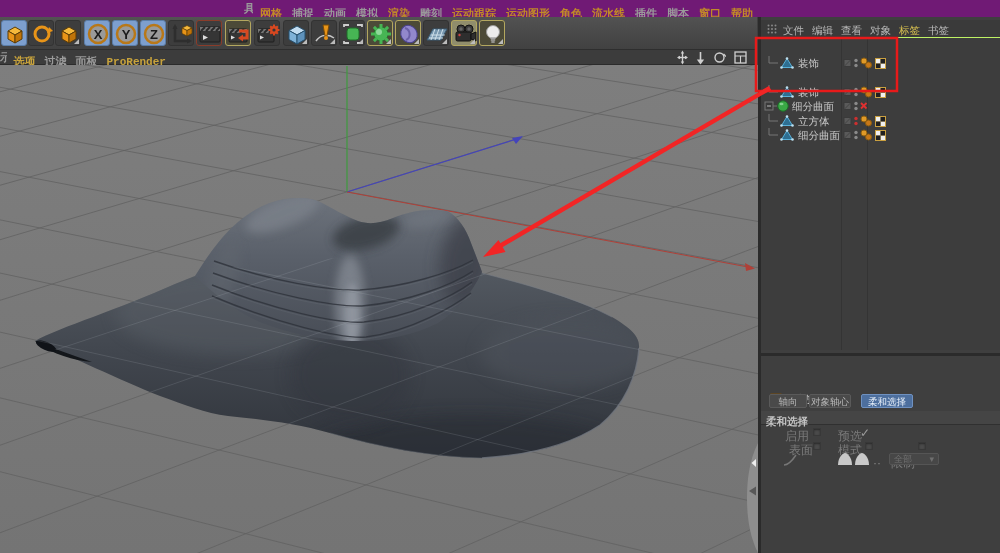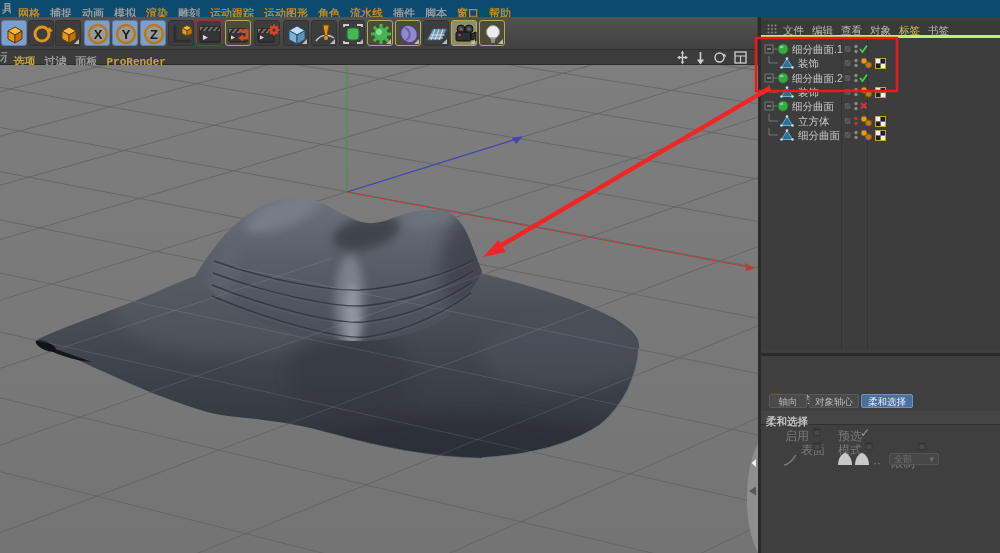--- a/index.html
+++ b/index.html
@@ -1,20 +1,20 @@
 <!DOCTYPE html>
 <html><head>
 <meta charset="utf-8">
 <style>
   * { margin:0; padding:0; box-sizing:border-box; }
   body { font-family:"Liberation Sans",sans-serif; background:#2a2a2a; }
   #stage { position:relative; width:1000px; height:553px; overflow:hidden; background:#3f3f3f; }
 
   
-  #menubar { position:absolute; left:0; top:0; width:1000px; height:17px; background:#0c4a6e; white-space:nowrap; padding-left:2px; }
+  #menubar { position:absolute; left:0; top:0; width:1000px; height:17px; background:#701a75; white-space:nowrap; padding-left:2px;text-align:center; }
   #menubar span { display:inline-block; font-size:11px; font-weight:bold; line-height:17px; margin:0 5px; }
   #menubar .hl { color:#c08a28; }
   #menubar .dim { color:#9a9a9a; }
   #menubar .partial { margin:0 2px 0 0; overflow:hidden; width:9px; }
 
   
   #toolbar { position:absolute; left:0; top:17px; width:757px; height:33px; background:linear-gradient(#525252,#414141); border-bottom:1px solid #2e2e2e; }
   .tbtn { position:absolute; top:3px; width:26px; height:26px; border-radius:3px; background:#3d3d3d; border:1px solid #333; }
   .tbtn svg { position:absolute; left:1px; top:1px; }
   .tbtn.sel { background:#7d9fce; border-color:#5b7da8; }
@@ -29,21 +29,21 @@
   #vpmenu .dim { color:#9a9a9a; }
   #vpmenu .partial { width:7px; overflow:hidden; margin:0 2px 0 0; }
   #vpcontrols { position:absolute; right:6px; top:0; height:15px; }
   #vpcontrols svg { vertical-align:top; margin-left:4px; }
 
   
   #viewport { position:absolute; left:0; top:65px; width:758px; height:488px; background:linear-gradient(#7e7e7e,#747474); overflow:hidden; }
 
   
   #rightpanel { position:absolute; left:758px; top:17px; width:242px; height:536px; background:#3f3f3f; border-left:3px solid #2b2b2b; }
-  .pmenu { position:absolute; left:0; width:239px; height:18px; background:#3a3a3a; border-bottom:3px solid #bef264; white-space:nowrap; }
+  .pmenu { position:absolute; left:0; width:239px; height:18px; background:#3a3a3a; border-bottom:1px solid #bef264; white-space:nowrap; }
   .pmenu span { display:inline-block; font-size:10.5px; line-height:18px; margin:0 4px; color:#b8b8b8; }
   .pmenu .active { color:#d8c050; }
   .gridicon { display:inline-block; width:10px; height:10px; margin:4px 2px 0 6px; }
 
   
   #omrows { position:absolute; left:0; top:21px; width:239px; height:312px; background:#3d3d3d; }
   .omrow { position:absolute; left:0; width:239px; height:14px; }
   .omrow .nm { position:absolute; top:1px; font-size:10.5px; color:#c9c9c9; white-space:nowrap; }
   .colsep { position:absolute; top:0; width:1px; height:312px; background:#343434; }
 
@@ -353,70 +353,40 @@
             <circle cx="1.5" cy="8.5" r="1"></circle>
             <circle cx="5" cy="8.5" r="1"></circle>
             <circle cx="8.5" cy="8.5" r="1"></circle>
           </g>
         </svg><span>文件</span><span>编辑</span><span>查看</span><span>对象</span><span class="active">标签</span><span>书签</span>
     </div>
 
     <div id="omrows">
       <div class="colsep" style="left:80px"></div>
       <div class="colsep" style="left:106px"></div>
-    <div class="omrow" style="top: 4px;">
-          <svg width="239" height="15" style="position: absolute; left: 0px; top: 0px;">
-            <rect x="4" y="3" width="8" height="8" fill="#3a3a3a" stroke="#777"></rect>
-            <line x1="6" y1="7" x2="10" y2="7" stroke="#bbb"></line>
-            <line x1="12" y1="7" x2="16" y2="7" stroke="#777"></line>
-            <circle cx="22" cy="7" r="5.2" fill="#3aa845" stroke="#1d6e28"></circle>
-            <ellipse cx="20.5" cy="5" rx="2" ry="1.2" fill="#84d08e"></ellipse>
-            <rect x="83" y="3.5" width="7" height="7" fill="#5a5a5a" stroke="#3a3a3a"></rect>
-            <line x1="83" y1="10.5" x2="90" y2="3.5" stroke="#444"></line>
-            <circle cx="95" cy="4.5" r="1.7" fill="#8a8a8a"></circle>
-            <circle cx="95" cy="9.5" r="1.7" fill="#8a8a8a"></circle>
-            <path d="M99 7 l2.5 3 4.5 -6.5" stroke="#3fd03f" stroke-width="1.8" fill="none"></path>
-          </svg>
-          <span class="nm" style="left: 31px;">细分曲面.1</span>
-        </div>
         <div class="omrow" style="top: 18.3px;">
           <svg width="239" height="15" style="position: absolute; left: 0px; top: 0px;">
             <path d="M8 -2 V7 H17" fill="none" stroke="#777"></path>
             <polygon points="26,2.5 31.5,11.5 20.5,11.5" fill="#2e6f92" stroke="#58b0d8"></polygon>
             <circle cx="26" cy="2.5" r="1.3" fill="#bcdff0"></circle>
             <circle cx="31.5" cy="11.5" r="1.3" fill="#bcdff0"></circle>
             <circle cx="20.5" cy="11.5" r="1.3" fill="#bcdff0"></circle>
             <rect x="83" y="3.5" width="7" height="7" fill="#5a5a5a" stroke="#3a3a3a"></rect>
             <line x1="83" y1="10.5" x2="90" y2="3.5" stroke="#444"></line>
             <circle cx="95" cy="4.5" r="1.7" fill="#8a8a8a"></circle>
             <circle cx="95" cy="9.5" r="1.7" fill="#8a8a8a"></circle>
             <circle cx="103" cy="5" r="3" fill="#e09a28" stroke="#8a5c10"></circle>
             <circle cx="107.5" cy="9" r="3" fill="#c87818" stroke="#8a5c10"></circle>
             <rect x="114" y="2" width="11" height="11" fill="#caa040"></rect>
             <rect x="115" y="3" width="4.5" height="4.5" fill="#f0f0f0"></rect>
             <rect x="119.5" y="7.5" width="4.5" height="4.5" fill="#f0f0f0"></rect>
             <rect x="119.5" y="3" width="4.5" height="4.5" fill="#202020"></rect>
             <rect x="115" y="7.5" width="4.5" height="4.5" fill="#202020"></rect>
           </svg>
           <span class="nm" style="left: 37px;">装饰</span>
-        </div>
-        <div class="omrow" style="top: 32.6px;">
-          <svg width="239" height="15" style="position: absolute; left: 0px; top: 0px;">
-            <rect x="4" y="3" width="8" height="8" fill="#3a3a3a" stroke="#777"></rect>
-            <line x1="6" y1="7" x2="10" y2="7" stroke="#bbb"></line>
-            <line x1="12" y1="7" x2="16" y2="7" stroke="#777"></line>
-            <circle cx="22" cy="7" r="5.2" fill="#3aa845" stroke="#1d6e28"></circle>
-            <ellipse cx="20.5" cy="5" rx="2" ry="1.2" fill="#84d08e"></ellipse>
-            <rect x="83" y="3.5" width="7" height="7" fill="#5a5a5a" stroke="#3a3a3a"></rect>
-            <line x1="83" y1="10.5" x2="90" y2="3.5" stroke="#444"></line>
-            <circle cx="95" cy="4.5" r="1.7" fill="#8a8a8a"></circle>
-            <circle cx="95" cy="9.5" r="1.7" fill="#8a8a8a"></circle>
-            <path d="M99 7 l2.5 3 4.5 -6.5" stroke="#3fd03f" stroke-width="1.8" fill="none"></path>
-          </svg>
-          <span class="nm" style="left: 31px;">细分曲面.2</span>
         </div>
         <div class="omrow" style="top: 46.9px;">
           <svg width="239" height="15" style="position: absolute; left: 0px; top: 0px;">
             <path d="M8 -2 V7 H17" fill="none" stroke="#777"></path>
             <polygon points="26,2.5 31.5,11.5 20.5,11.5" fill="#2e6f92" stroke="#58b0d8"></polygon>
             <circle cx="26" cy="2.5" r="1.3" fill="#bcdff0"></circle>
             <circle cx="31.5" cy="11.5" r="1.3" fill="#bcdff0"></circle>
             <circle cx="20.5" cy="11.5" r="1.3" fill="#bcdff0"></circle>
             <rect x="83" y="3.5" width="7" height="7" fill="#5a5a5a" stroke="#3a3a3a"></rect>
             <line x1="83" y1="10.5" x2="90" y2="3.5" stroke="#444"></line>
@@ -494,30 +464,30 @@
     <div id="ammgr">
       <div style="position:absolute;left:-3px;top:-3px;width:242px;height:3px;background:#2b2b2b"></div>
       <div id="toolrow">
         <svg width="14" height="14" viewBox="0 0 14 14" style="vertical-align:top">
             <rect x="2" y="2" width="10" height="10" fill="#e89418" stroke="#7a4c08"></rect>
             <rect x="4" y="4" width="6" height="6" fill="#f5b93c"></rect>
           </svg>
         <span>缩放</span>
       </div>
       <div class="amtab" style="left:8px; width:38px">轴向</div>
-      <div class="amtab" style="left:48px; width:50px">对象轴心</div>
+      <div class="amtab" style="left:48px; width:42px">对象轴心</div>
       <div class="amtab active" style="left:100px; width:52px">柔和选择</div>
       <div id="amsection">
         <span>柔和选择</span>
       </div>
       <div class="param" style="left:24px; top:72px">启用</div>
       <div class="cbox" style="left:52px; top:72px"></div>
       <div class="param" style="left:77px; top:72px">预选</div>
       <div class="param" style="left:99px; top:70px; color:#9a9a9a; font-size:12px">✓</div>
-      <div class="param" style="left:40px; top:86px">表面</div>
+      <div class="param" style="left:28px; top:86px">表面</div>
       <div class="cbox" style="left:52px; top:86px"></div>
       <div class="param" style="left:77px; top:86px">模式</div>
       <div class="cbox" style="left:104px; top:86px"></div>
       <div class="param" style="left:130px; top:99px">限制</div>
       <div class="cbox" style="left:157px; top:86px"></div>
       <svg style="position:absolute; left:22px; top:98px" width="14" height="12" viewBox="0 0 14 12">
           <path d="M1 11 C 5 11 9 7 13 1" stroke="#777" fill="none" stroke-width="1.5"></path>
         </svg>
       <svg style="position:absolute; left:76px; top:96px" width="34" height="14" viewBox="0 0 34 14">
           <path d="M1 13 C 1 5 6 1 8 1 C 10 1 15 5 15 13 Z" fill="#c9c9c9"></path>

